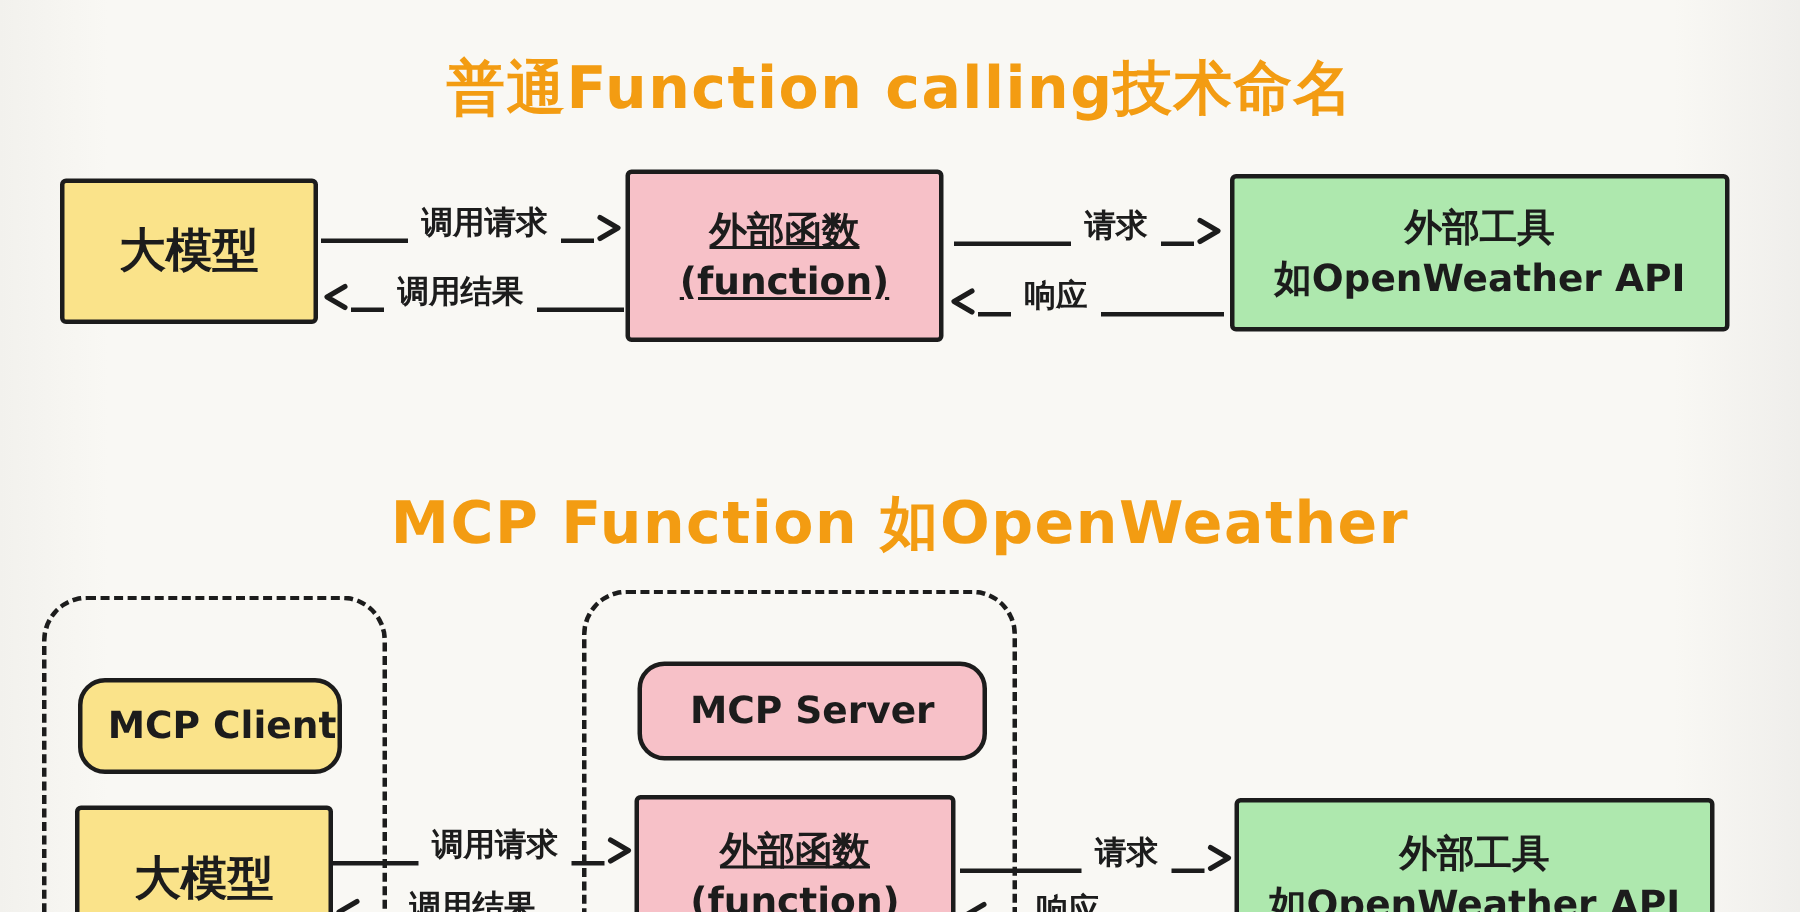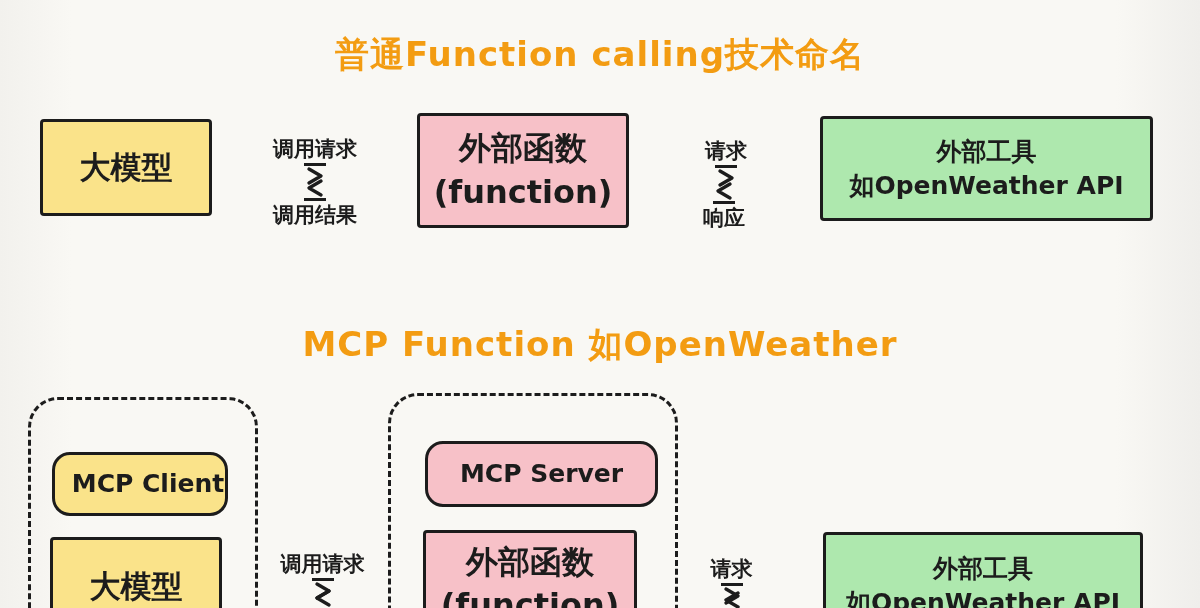--- a/index.html
+++ b/index.html
@@ -4,46 +4,46 @@
 <style>
   html,body{margin:0;padding:0;}
   body{font-family:"DejaVu Sans",sans-serif;}
   .stage{
     position:relative;width:1200px;height:608px;overflow:hidden;
     background:linear-gradient(90deg,#f2f1ed 0%,#f9f8f4 6%,#f9f8f4 93%,#efeeeb 100%);
     color:#1c1c1c;
   }
   .title{
     position:absolute;left:0;right:0;text-align:center;
-    font-size:34px;font-weight:bold;color:#f39c12;letter-spacing:1px;
+    font-size:39px;font-weight:bold;color:#f39c12;letter-spacing:1px;
   }
   .box{
     position:absolute;display:flex;flex-direction:column;align-items:center;justify-content:center;
     border:3.5px solid #1c1c1c;border-radius:4px;box-sizing:border-box;
     font-weight:bold;line-height:1.35;text-align:center;z-index:3;
   }
   .yellow{background:#fae38a;}
   .pink{background:#f7c1c8;}
   .green{background:#aee8ae;}
   .dashed{
     position:absolute;border:3.2px dashed #1c1c1c;border-radius:30px;
     box-sizing:border-box;z-index:2;background:transparent;
   }
   .arrow{
-    position:absolute;display:flex;align-items:center;height:30px;z-index:5;flex-direction:column;
+    position:absolute;display:flex;align-items:flex-end;height:30px;z-index:5;
   }
   .arrow .ln{display:block;height:0;border-top:3.4px solid #1c1c1c;}
   .arrow .grow{flex:1 1 auto;}
   .arrow .short{width:22px;flex:0 0 auto;}
   .arrow .lbl{
     flex:0 0 auto;padding:0 9px;font-size:21px;font-weight:bold;white-space:nowrap;
   }
   .chev{flex:0 0 auto;width:20px;height:20px;}
   .fs32{font-size:31px;}
-  .fs27{font-size:32px;}
+  .fs27{font-size:25px;text-decoration:underline;}
   .fs26{font-size:25px;}
 </style>
 </head>
 <body>
 
 <div class="stage">
 
   <div class="title" style="top:32px;">普通Function calling技术命名</div>
 
   <div class="box yellow fs32" style="left:40px;top:119px;width:172px;height:97px;">

